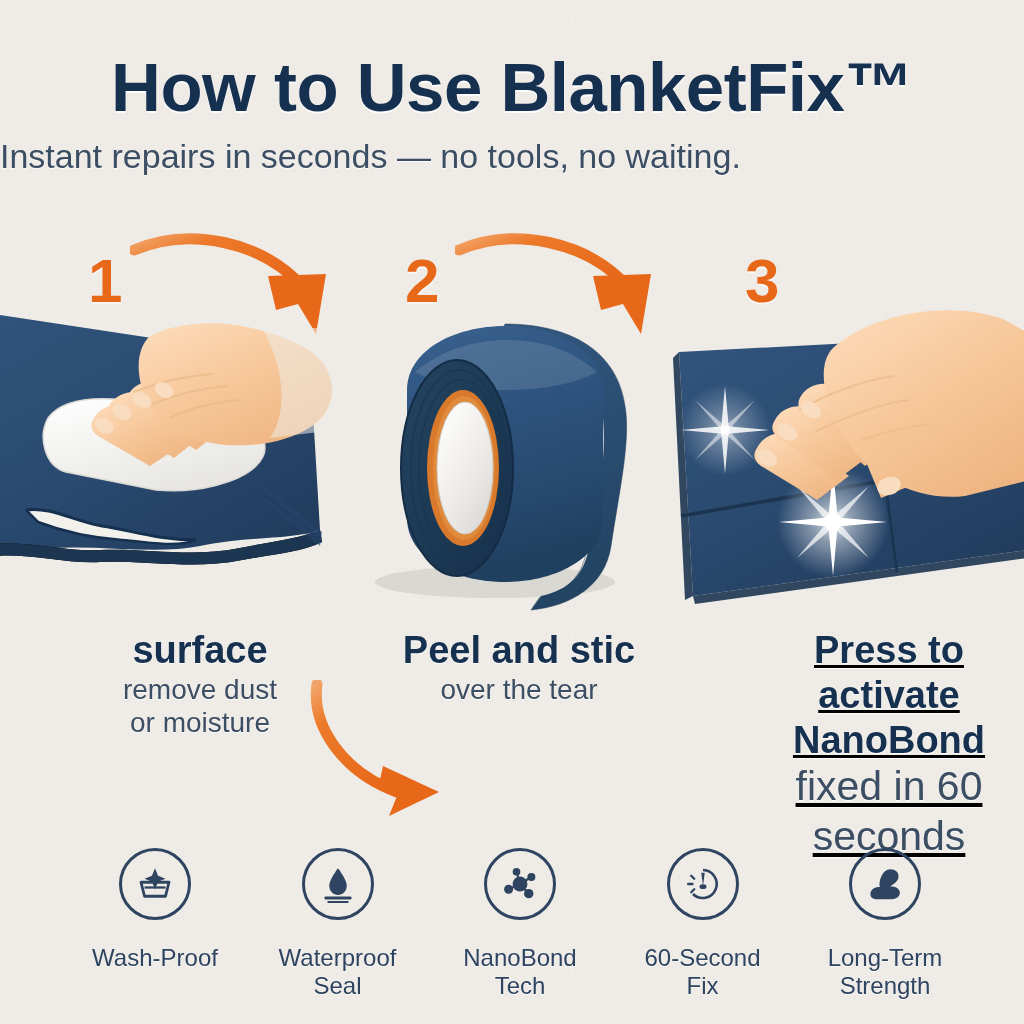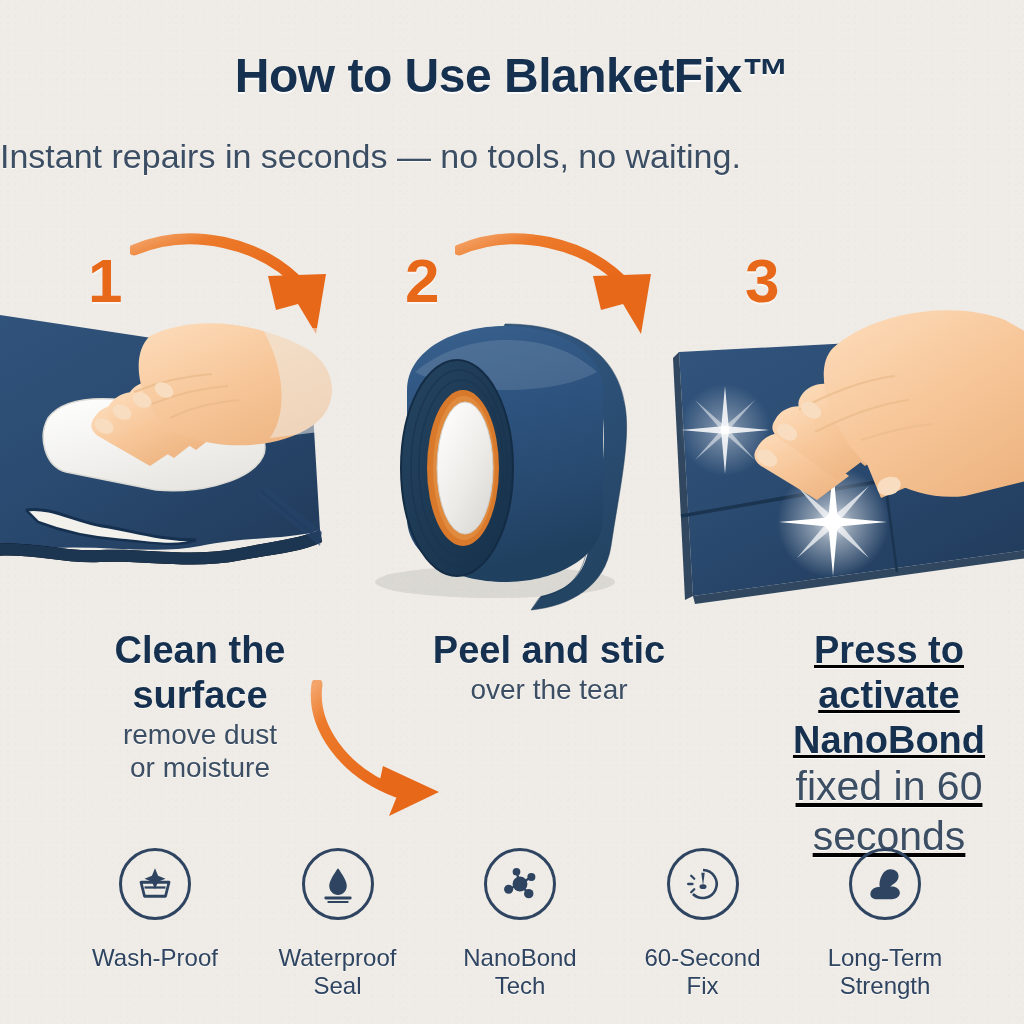--- a/index.html
+++ b/index.html
@@ -22,21 +22,21 @@
       radial-gradient(circle at 20% 30%, rgba(0,0,0,0.012) 0 1px, transparent 1px),
       radial-gradient(circle at 70% 60%, rgba(0,0,0,0.012) 0 1px, transparent 1px);
     background-size: 7px 7px, 11px 11px;
     pointer-events:none;
   }
 
   
   .title {
     position:absolute; left:0; top:48px; width:1024px;
     text-align:center;
-    font-size:48px; font-weight:700; letter-spacing:-0.5px;
+    font-size:69px; font-weight:700; letter-spacing:-0.5px;
     color:#16304f;
     text-shadow: 0 2px 0 rgba(255,255,255,0.85);
     white-space:nowrap;
   }
   .subtitle {
     position:absolute; left:0; top:137px; width:1024px;
     font-size:34px; font-weight:400;
     color:#3c4e63;
     text-shadow: 0 1px 0 rgba(255,255,255,0.8);
     white-space:nowrap;
@@ -62,21 +62,21 @@
 
   
   .panel { position:absolute; }
   #panel1 { left:-10px; top:300px;  width:345px; height:340px; }
   #panel2 { left:345px; top:310px;  width:320px; height:320px; }
   #panel3 { left:665px; top:300px;  width:365px; height:340px; }
 
   
   .caption { position:absolute; text-align:center; }
   #cap1 { left:50px;  top:628px; width:300px; }
-  #cap2 { left:399px; top:628px; width:300px; }
+  #cap2 { left:369px; top:628px; width:300px; }
   #cap3 { left:729px; top:628px; width:320px;text-decoration:underline; }
   .cap-head {
     font-size:38px; font-weight:700; line-height:1.18;
     color:#16304f;
     text-shadow:0 1px 0 rgba(255,255,255,0.85);
   }
   .cap-sub {
     font-size:28px; font-weight:400; line-height:1.2;
     color:#3c4e63;
     text-shadow:0 1px 0 rgba(255,255,255,0.8);
@@ -340,21 +340,20 @@
       <path d="M196,140 C220,132 246,126 268,124" stroke="#e8b987" stroke-width="2" fill="none" opacity="0.55"></path>
 
       <ellipse cx="102" cy="158" rx="11" ry="7.5" transform="rotate(32 102 158)" fill="#f8ddc0"></ellipse>
       <ellipse cx="122" cy="132" rx="11" ry="7.5" transform="rotate(32 122 132)" fill="#f8ddc0"></ellipse>
       <ellipse cx="146" cy="110" rx="11" ry="7.5" transform="rotate(32 146 110)" fill="#f8ddc0"></ellipse>
       <ellipse cx="224" cy="186" rx="12" ry="9" transform="rotate(-18 224 186)" fill="#f8ddc0"></ellipse>
     </g>
   </svg>
 
   <div class="caption" id="cap1">
-    <div class="cap-head">Clean the</div>
     <div class="cap-head">surface</div>
     <div class="cap-sub">remove dust</div>
     <div class="cap-sub">or moisture</div>
   </div>
 
   <div class="caption" id="cap2">
     <div class="cap-head">Peel and stic</div>
     <div class="cap-sub">over the tear</div>
   </div>
 

